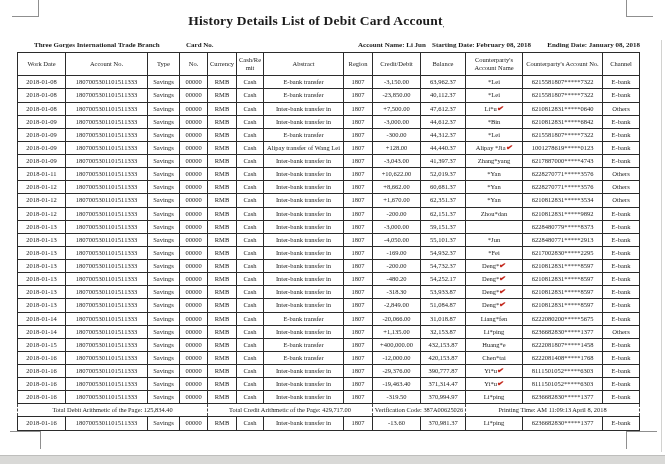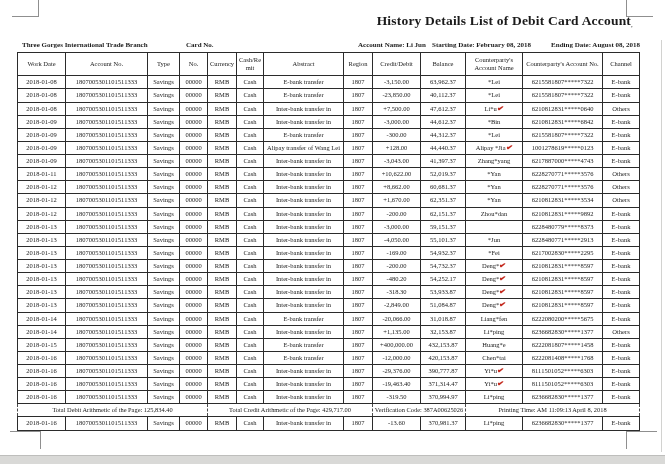--- a/index.html
+++ b/index.html
@@ -3,26 +3,26 @@
 <meta charset="utf-8">
 <style>
   html,body { margin:0; padding:0; }
   body {
     width:665px; height:464px; position:relative; overflow:hidden;
     background:#ffffff; color:#1b1b1b;
     font-family:"Liberation Serif", serif;
   }
   .title {
     position:absolute; top:13px; left:0; width:633px;
-    text-align:right; font-size:13.5px; font-weight:bold; letter-spacing:0.2px;
+    text-align:center; font-size:13.5px; font-weight:bold; letter-spacing:0.2px;
   }
   .title .suffix { font-size:7px; font-weight:normal; vertical-align:bottom; }
   .info { position:absolute; top:41px; left:18px; width:622px; height:10px; font-size:7px; font-weight:bold; }
   .info span { position:absolute; white-space:nowrap; }
-  .info .branch   { left:4px; }
+  .info .branch   { left:16px; }
   .info .cardno   { left:168px; }
   .info .acctname { left:340px; }
   .info .startd   { left:414px; }
   .info .endd     { right:0; }
   table {
     position:absolute; top:52px; left:17px; width:622px;
     border-collapse:collapse; table-layout:fixed;
   }
   th, td {
     border:1px solid #2b2b2b; text-align:center; vertical-align:middle;
@@ -54,21 +54,21 @@
 <div class="crop br"></div>
 <div class="page-edge-right"></div>
 
 <div class="title"><span>History Details List of Debit Card Account</span><span class="suffix">,</span></div>
 
 <div class="info">
   <span class="branch">Three Gorges International Trade Branch</span>
   <span class="cardno">Card No.</span>
   <span class="acctname">Account Name: Li Jun</span>
   <span class="startd">Starting Date: February 08, 2018</span>
-  <span class="endd">Ending Date: August 08, 2018</span>
+  <span class="endd">Ending Date: January 08, 2018</span>
 </div>
 
 <table>
   <colgroup>
     <col style="width:48px">
       <col style="width:82px">
       <col style="width:32px">
       <col style="width:28px">
     <col style="width:29px">
       <col style="width:27px">

